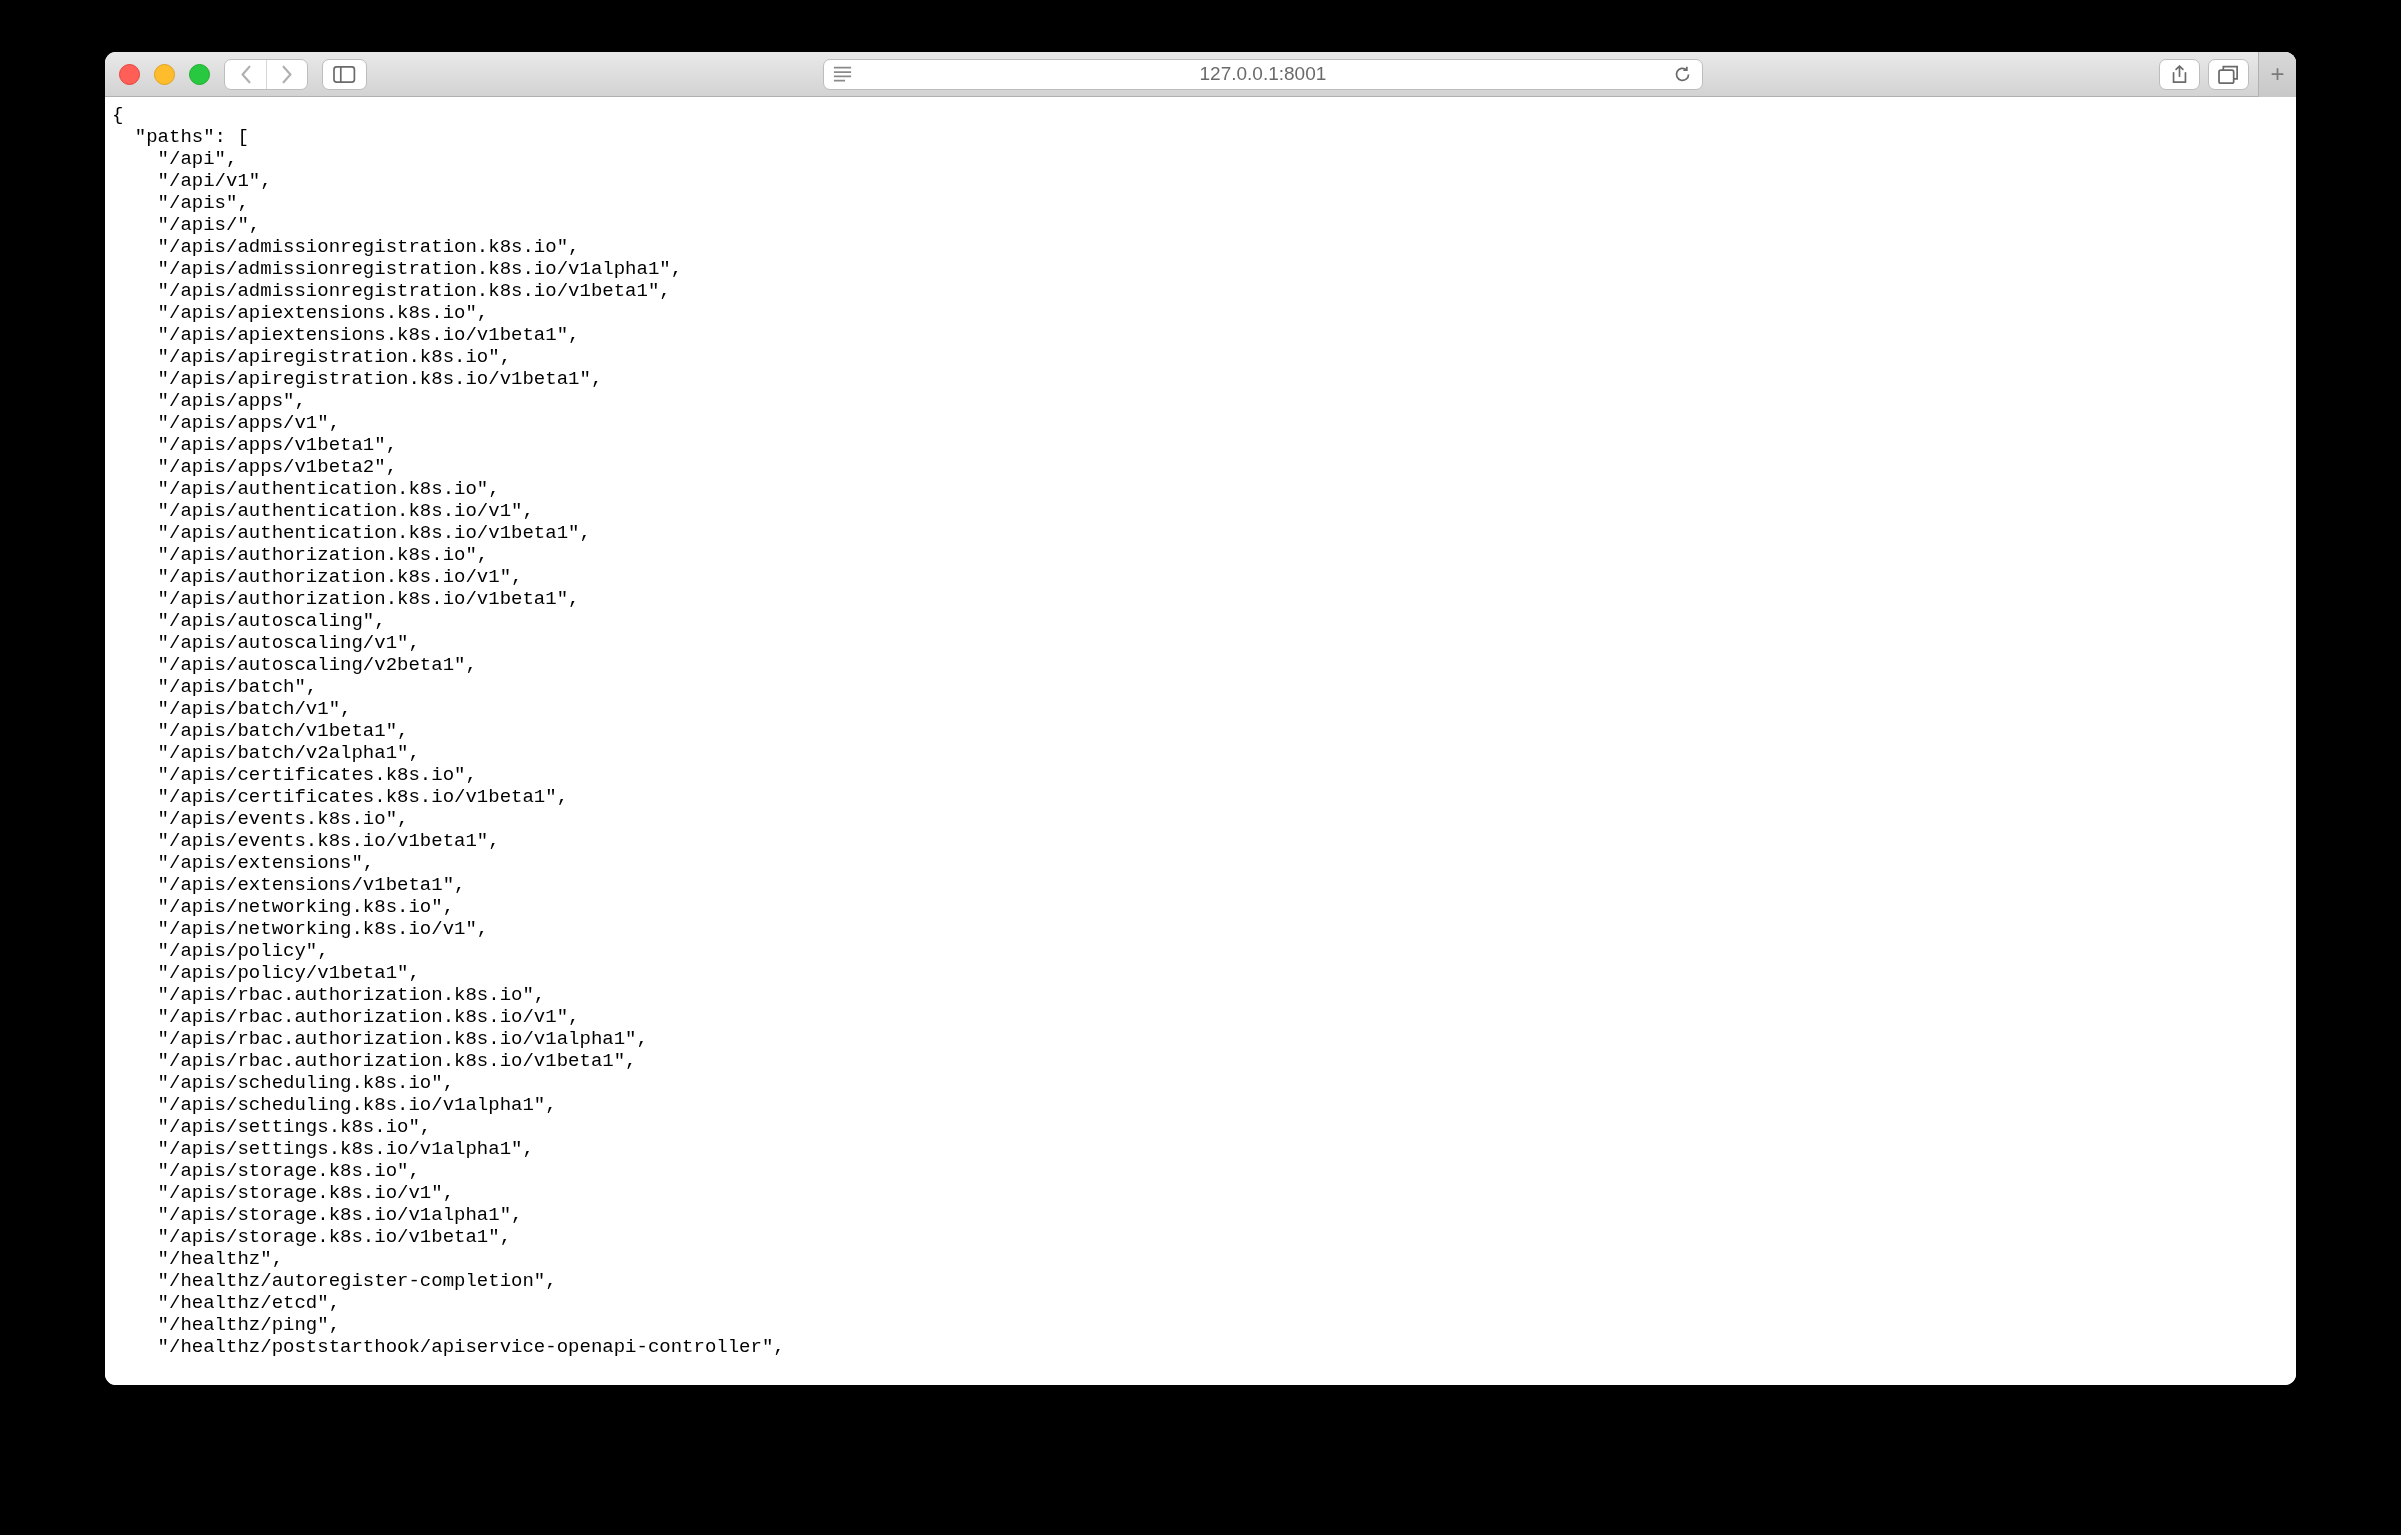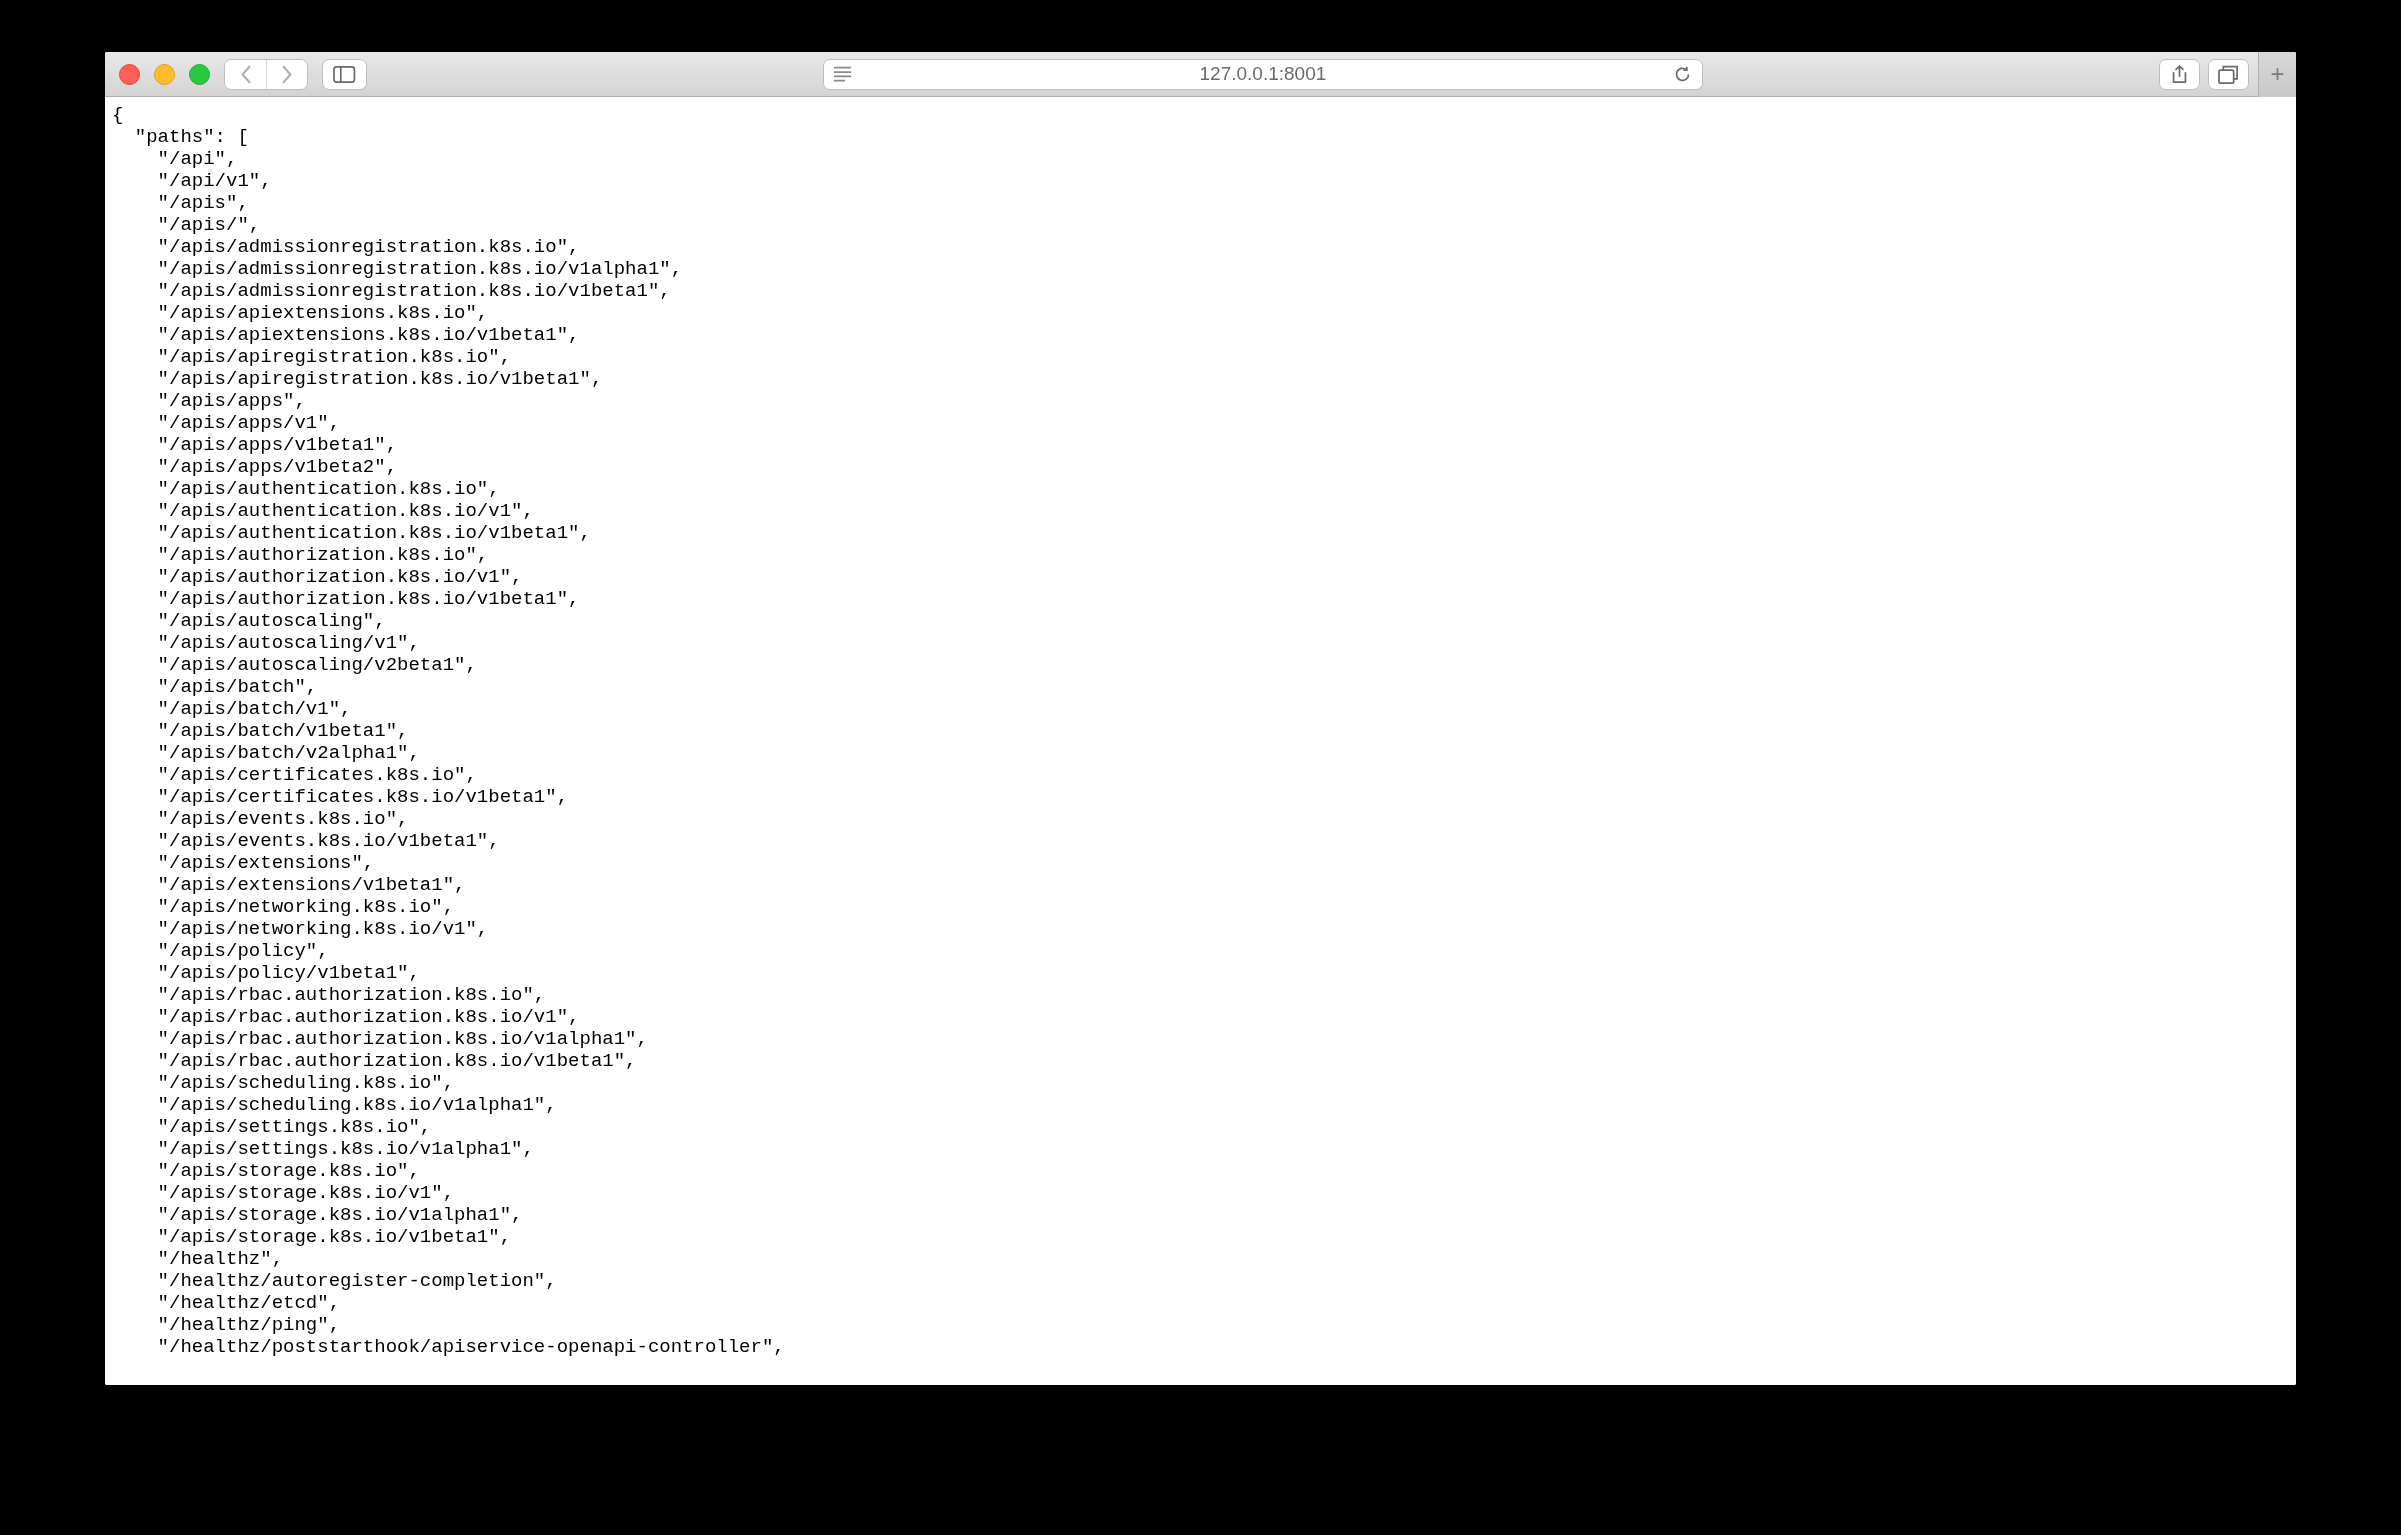--- a/index.html
+++ b/index.html
@@ -10,21 +10,21 @@
       height: 1535px;
       display: flex;
       align-items: flex-start;
       justify-content: center;
       padding-top: 52px;
     }
     .window {
       width: 2191px;
       height: 1333px;
       background: #fff;
-      border-radius: 2px;
+      border-radius: 11px;
       box-shadow: 0 17px 52px rgba(0,0,0,0.5);
       overflow: hidden;
       display: flex;
       flex-direction: column;
     }
     .toolbar {
       height: 45px;
       background: linear-gradient(to bottom, #e9e9e9, #d3d3d3);
       border-bottom: 0.9px solid #b0b0b0;
       display: flex;

